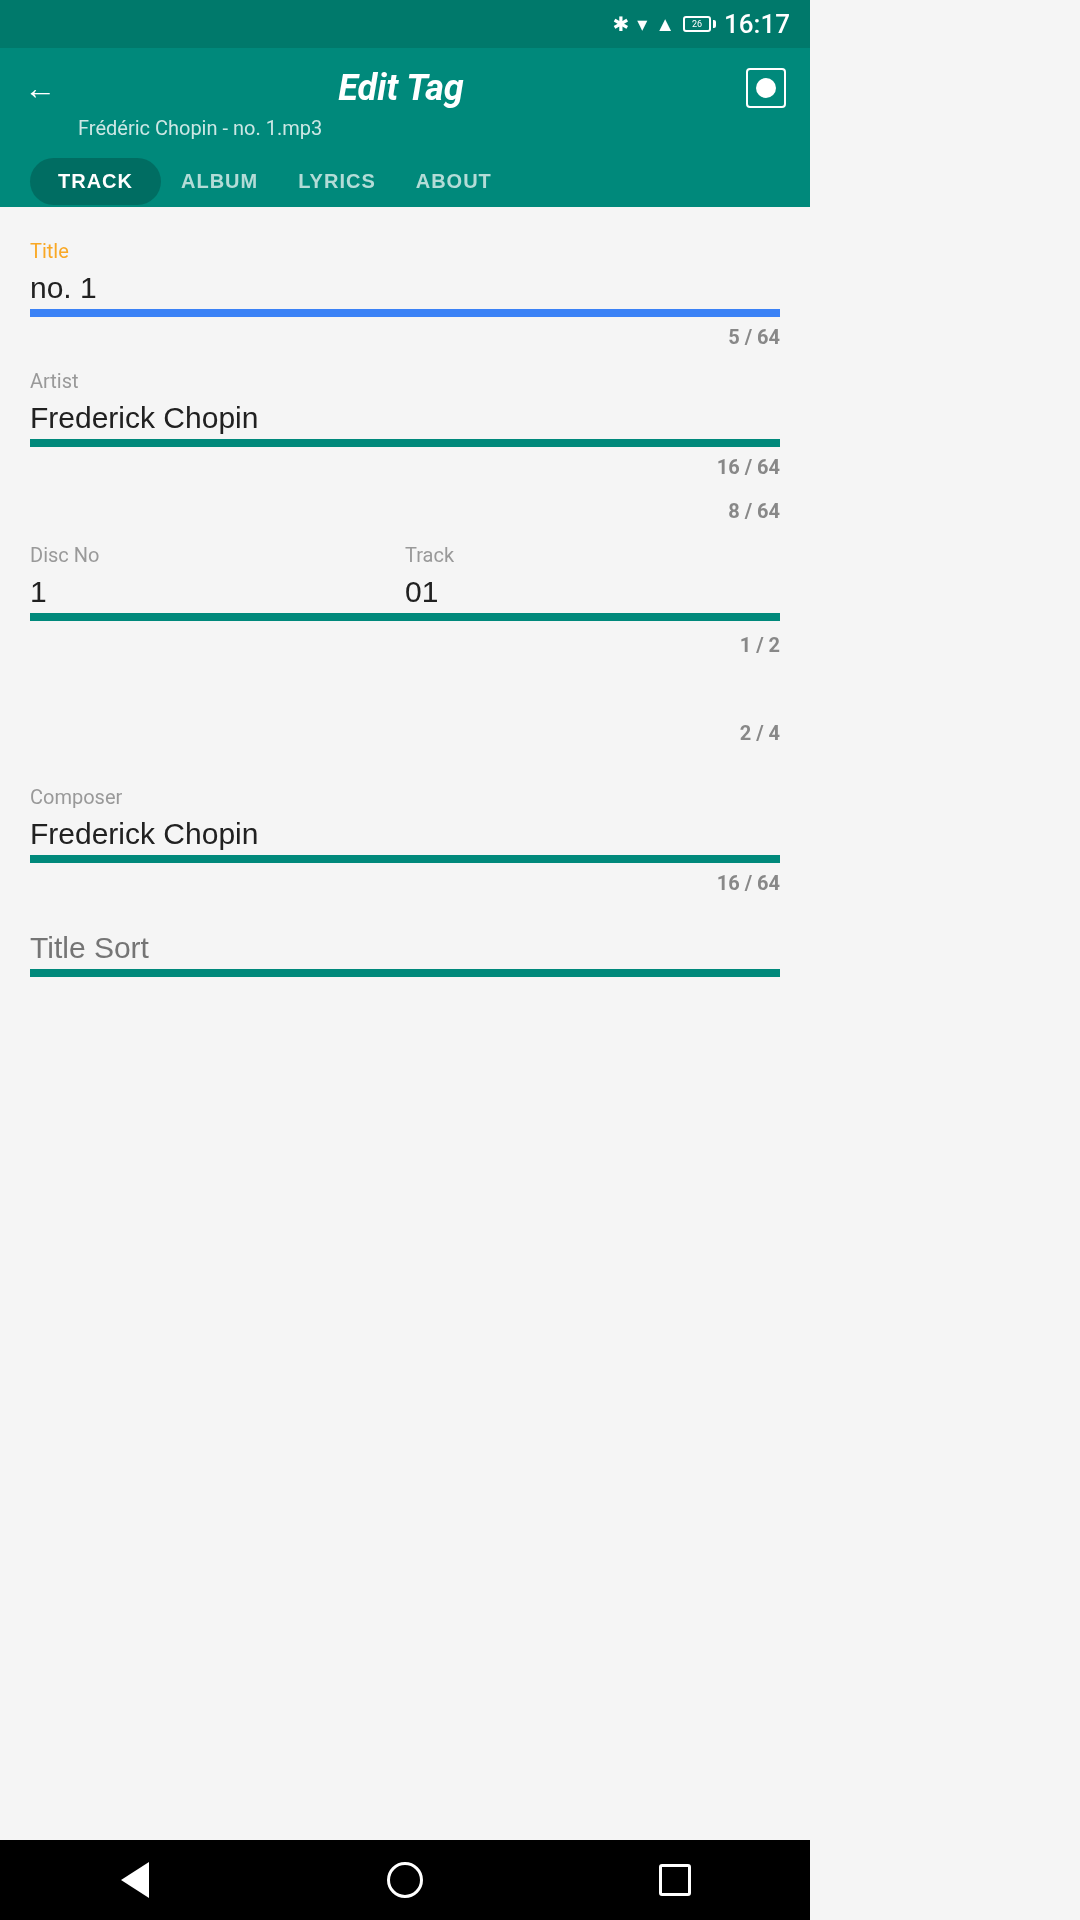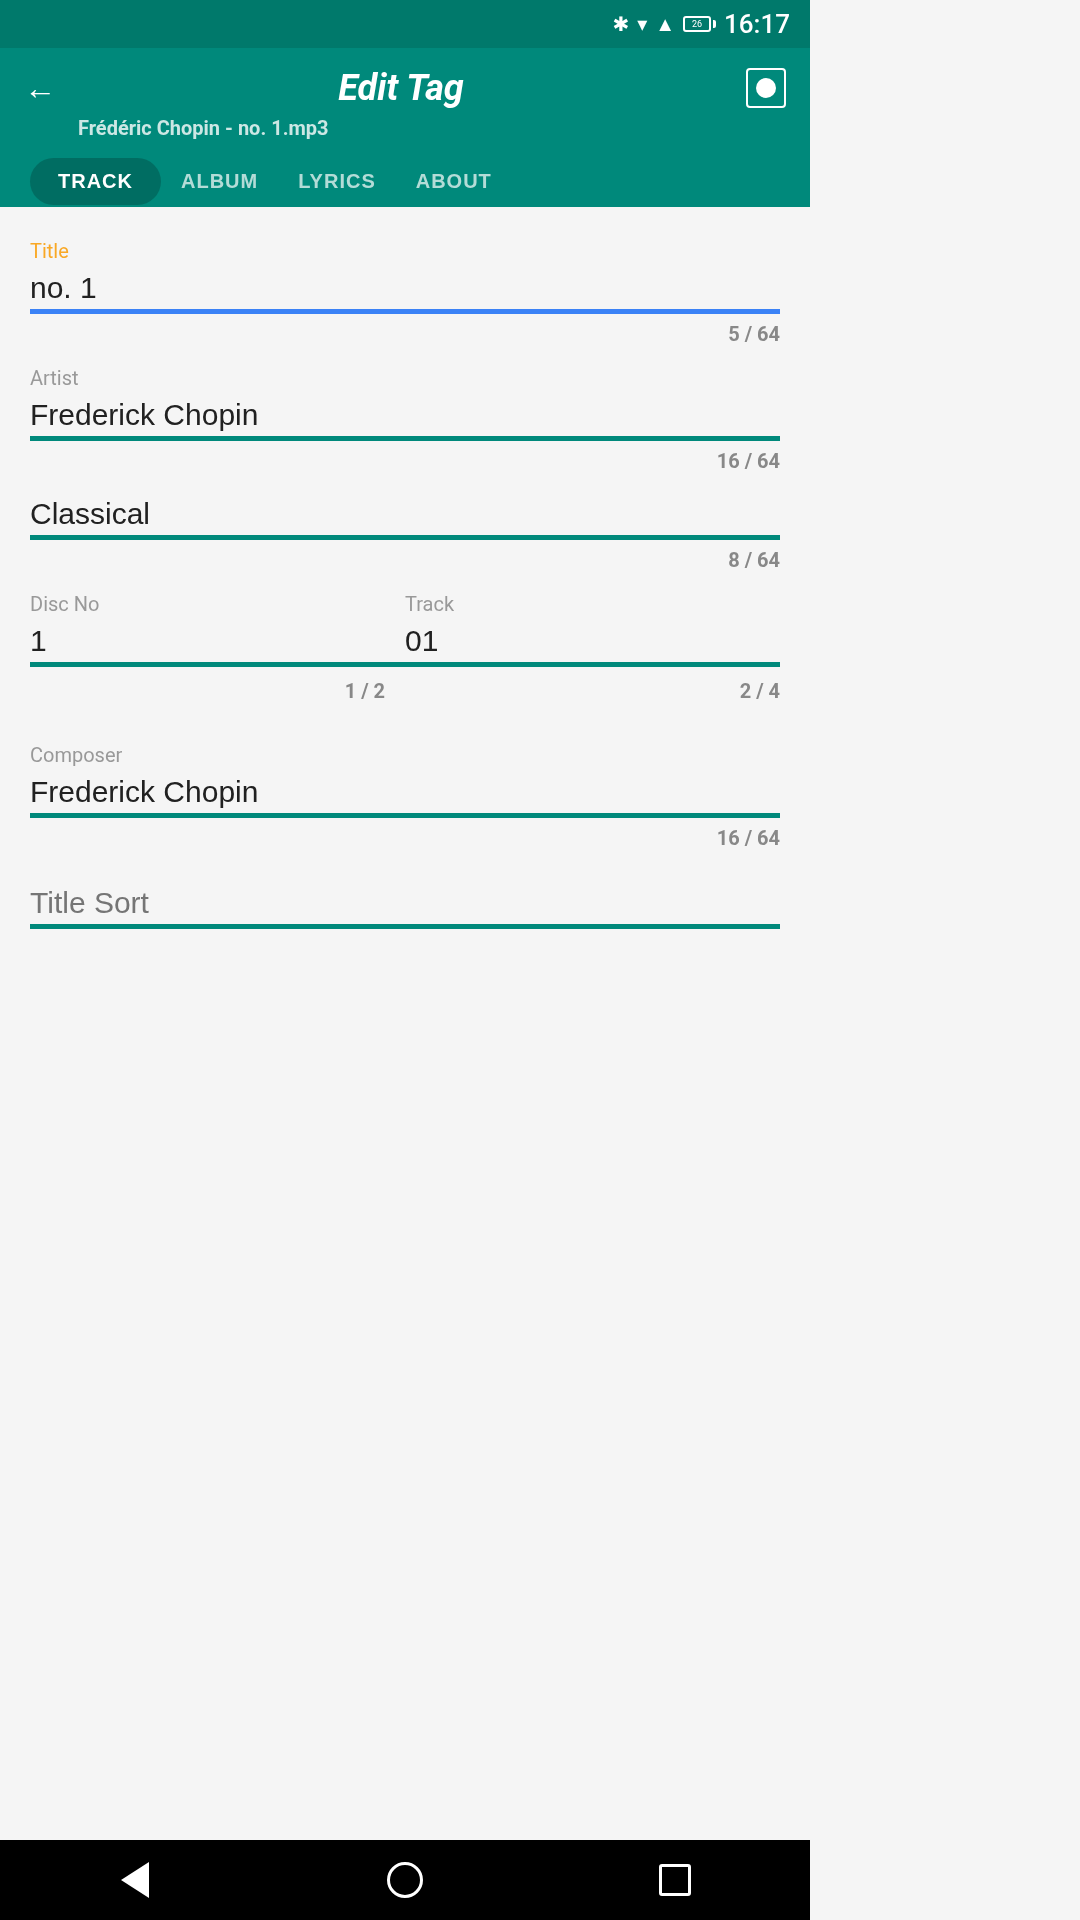--- a/index.html
+++ b/index.html
@@ -77,21 +77,20 @@
       color: white;
       font-size: 36px;
       font-weight: bold;
       font-style: italic;
     }
     .app-bar-subtitle {
       color: rgba(255,255,255,0.8);
       font-size: 20px;
       margin-left: 58px;
       margin-bottom: 16px;
-      font-weight: bold;
     }
     .back-btn {
       color: white;
       font-size: 28px;
       background: none;
       border: none;
       cursor: pointer;
       padding: 4px;
       display: flex;
       align-items: center;
@@ -163,21 +162,21 @@
     }
     .field-label.grey {
       color: #999;
     }
 
     .field-input {
       width: 100%;
       font-size: 30px;
       color: #212121;
       border: none;
-      border-bottom: 5px solid #3b82f6;
+      border-bottom: 8px solid #3b82f6;
       background: transparent;
       padding: 4px 0;
       outline: none;
     }
     .field-input.teal {
       border-bottom-color: #00897B;
     }
     .field-input.placeholder {
       color: #bbb;
     }
@@ -194,20 +193,21 @@
     .row-fields {
       display: flex;
     }
     .row-fields .field-group {
       flex: 1;
     }
     .row-char-counts {
       display: flex;
       gap: 40px;
       margin-bottom: 20px;
+      flex-direction: column;
     }
     .row-char-counts .char-count {
       flex: 1;
     }
 
     
     .bottom-nav {
       position: fixed;
       bottom: 0;
       left: 0;
@@ -303,21 +303,20 @@
   </div>
   <div class="char-count">5 / 64</div>
 
   <div class="field-group">
     <div class="field-label grey">Artist</div>
     <input class="field-input teal" type="text" value="Frederick Chopin" style="">
   </div>
   <div class="char-count">16 / 64</div>
 
   <div class="field-group">
-    <input class="field-input teal" type="text" value="Classical" style="">
   </div>
   <div class="char-count">8 / 64</div>
 
   <div class="row-fields">
     <div class="field-group">
       <div class="field-label grey">Disc No</div>
       <input class="field-input teal" type="text" value="1" style="">
     </div>
     <div class="field-group">
       <div class="field-label grey">Track</div>

